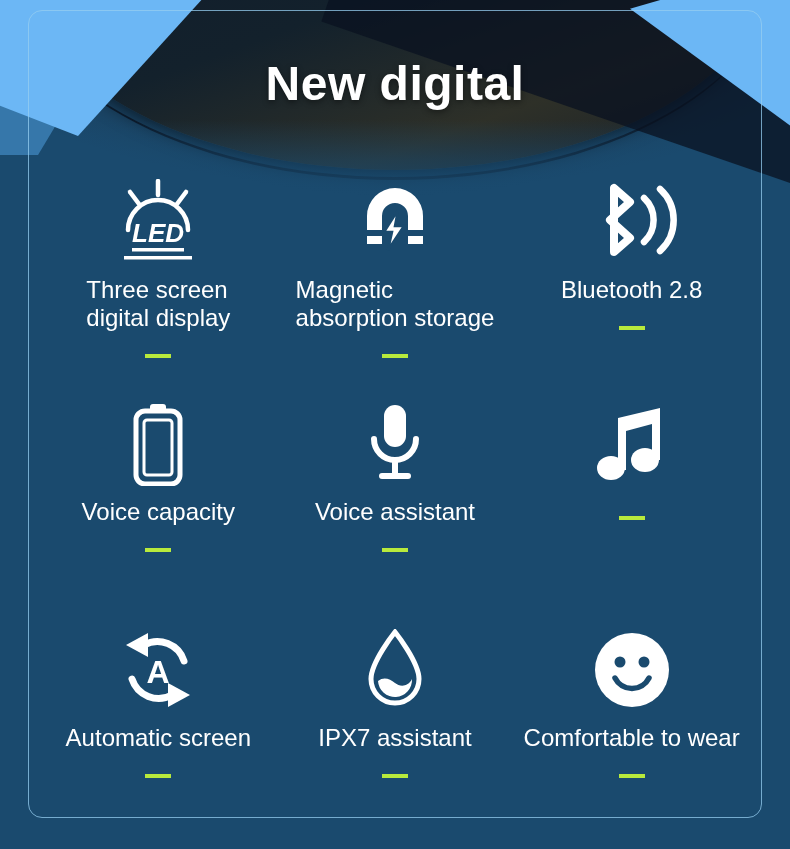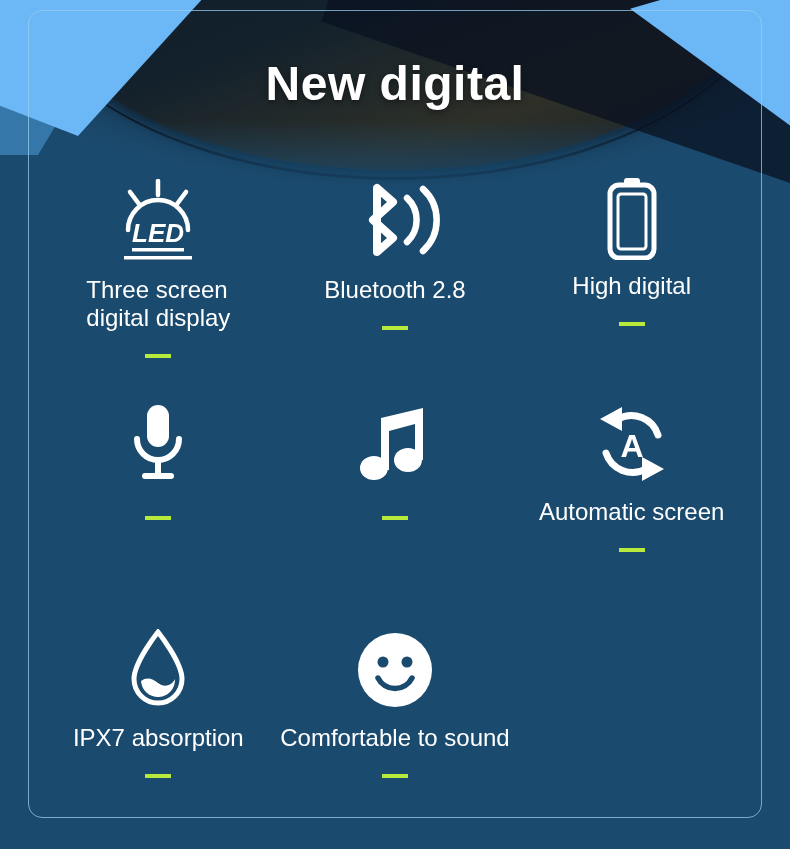--- a/index.html
+++ b/index.html
@@ -190,20 +190,33 @@
         <text x="43" y="63" text-anchor="middle" fill="#ffffff" font-family="Liberation Sans, sans-serif" font-size="26" font-weight="bold" font-style="italic" letter-spacing="0">LED</text>
         <rect x="17" y="69" width="52" height="3.5" fill="#ffffff"></rect>
         <rect x="9" y="77" width="68" height="3.5" fill="#ffffff"></rect>
       </svg>
     </div>
     <div class="label">Three screen
 digital display</div>
     <div class="dash"></div>
   </div>
 
+  <div class="cell r1">
+    <div class="icon-wrap">
+      <svg width="74" height="76" viewBox="0 0 74 76">
+        <path d="M9 62 L9 34 A28 28 0 0 1 65 34 L65 62 L50 62 L50 34 A13 13 0 0 0 24 34 L24 62 Z" fill="#ffffff"></path>
+        <rect x="9" y="48" width="15" height="6" fill="#1a4a6e"></rect>
+        <rect x="50" y="48" width="15" height="6" fill="#1a4a6e"></rect>
+        <path d="M40 28 L26 50 L34 50 L30 68 L46 44 L37 44 Z" fill="#ffffff" stroke="#1a4a6e" stroke-width="2.5"></path>
+      </svg>
+    </div>
+    <div class="label">Magnetic
+absorption storage</div>
+    <div class="dash"></div>
+  </div>
 
   <div class="cell r1">
     <div class="icon-wrap">
       <svg width="96" height="80" viewBox="0 0 96 80">
         <path d="M26 40 L46 22 L30 8 L30 72 L46 58 L26 40" fill="none" stroke="#ffffff" stroke-width="8" stroke-linejoin="round" stroke-linecap="round"></path>
         <g fill="none" stroke="#ffffff" stroke-width="6.5" stroke-linecap="round">
           <path d="M60 18 A30 30 0 0 1 60 62"></path>
           <path d="M76 9 A42 42 0 0 1 76 71"></path>
         </g>
       </svg>
@@ -213,33 +226,34 @@
   </div>
 
   <div class="cell r2">
     <div class="icon-wrap">
       <svg width="56" height="84" viewBox="0 0 56 84">
         <rect x="20" y="2" width="16" height="8" rx="3" fill="#ffffff"></rect>
         <rect x="6" y="9" width="44" height="73" rx="9" fill="none" stroke="#ffffff" stroke-width="5"></rect>
         <rect x="14" y="18" width="28" height="55" rx="3" fill="none" stroke="#ffffff" stroke-width="3"></rect>
       </svg>
     </div>
-    <div class="label">High digital</div>
+    <div class="label">Voice capacity</div>
     <div class="dash"></div>
   </div>
 
   <div class="cell r2">
     <div class="icon-wrap">
       <svg width="58" height="82" viewBox="0 0 58 82">
         <rect x="18" y="2" width="22" height="42" rx="11" fill="#ffffff"></rect>
         <path d="M8 36 A21 21 0 0 0 50 36" fill="none" stroke="#ffffff" stroke-width="6" stroke-linecap="round"></path>
         <rect x="26" y="56" width="6" height="16" fill="#ffffff"></rect>
         <rect x="13" y="70" width="32" height="6" rx="3" fill="#ffffff"></rect>
       </svg>
     </div>
+    <div class="label">Voice assistant</div>
     <div class="dash"></div>
   </div>
 
   <div class="cell r2">
     <div class="icon-wrap">
       <svg width="72" height="80" viewBox="0 0 72 80">
         <path d="M22 66 L22 14 L64 4 L64 56 L56 56 L56 20 L30 27 L30 66 Z" fill="#ffffff"></path>
         <ellipse cx="15" cy="64" rx="14" ry="12" fill="#ffffff"></ellipse>
         <ellipse cx="49" cy="56" rx="14" ry="12" fill="#ffffff"></ellipse>
       </svg>
@@ -263,30 +277,30 @@
     <div class="dash"></div>
   </div>
 
   <div class="cell r3">
     <div class="icon-wrap">
       <svg width="62" height="82" viewBox="0 0 62 82">
         <path d="M31 3 C31 3 55 33 55 50 A24 24 0 0 1 7 50 C7 33 31 3 31 3 Z" fill="none" stroke="#ffffff" stroke-width="5"></path>
         <path d="M14 52 C20 47 26 50 31 54 C36 58 44 58 48 50 A17 17 0 0 1 14 52 Z" fill="#ffffff"></path>
       </svg>
     </div>
-    <div class="label">IPX7 absorption</div>
+    <div class="label">IPX7 assistant</div>
     <div class="dash"></div>
   </div>
 
   <div class="cell r3">
     <div class="icon-wrap">
       <svg width="78" height="78" viewBox="0 0 78 78">
         <circle cx="39" cy="39" r="37" fill="#ffffff"></circle>
         <circle cx="27" cy="31" r="5.5" fill="#1a4a6e"></circle>
         <circle cx="51" cy="31" r="5.5" fill="#1a4a6e"></circle>
         <path d="M22 47 A19 19 0 0 0 56 47" fill="none" stroke="#1a4a6e" stroke-width="5.5" stroke-linecap="round"></path>
       </svg>
     </div>
-    <div class="label">Comfortable to sound</div>
+    <div class="label">Comfortable to wear</div>
     <div class="dash"></div>
   </div>
 
 </div>
 
 </body></html>

